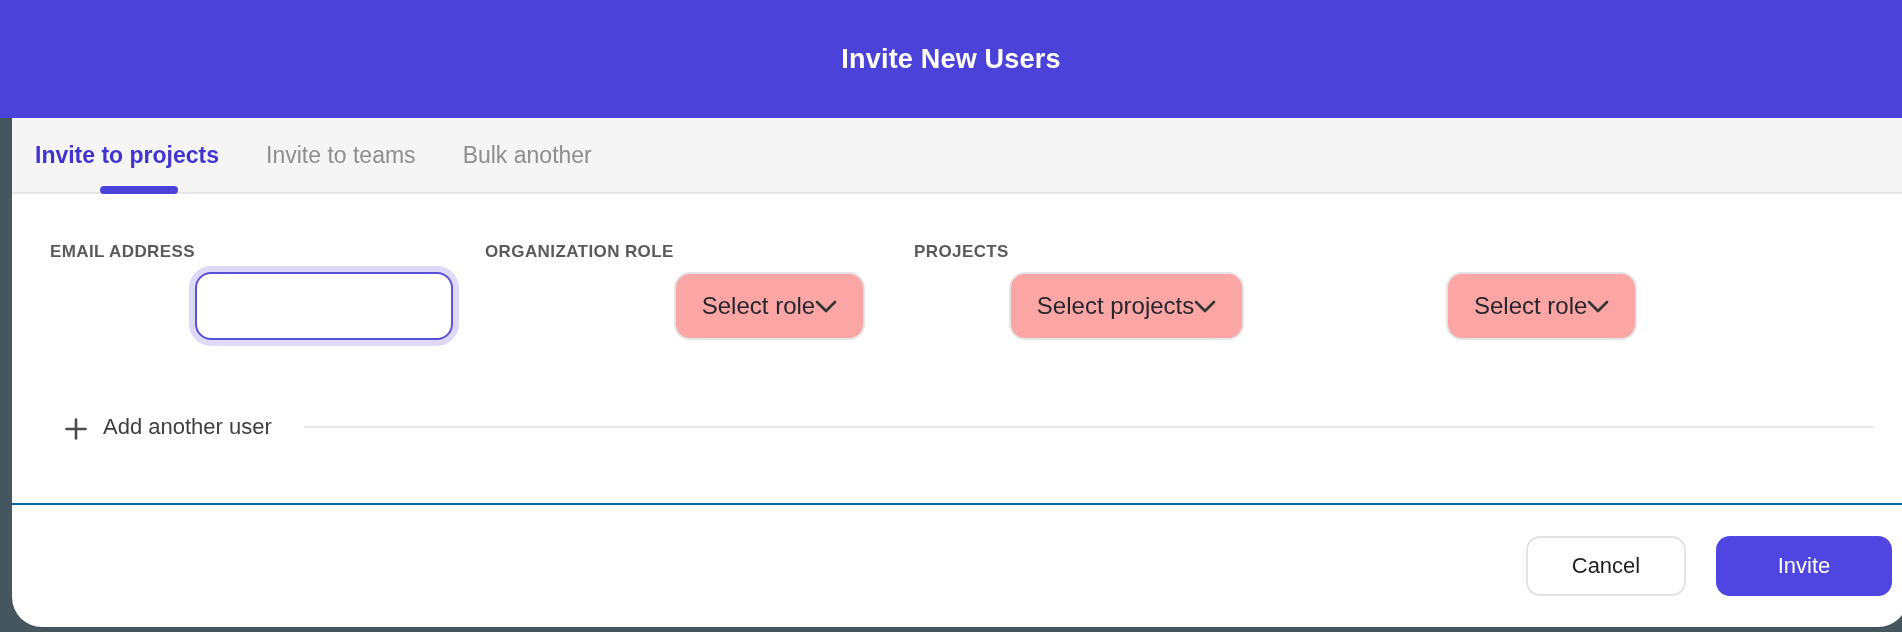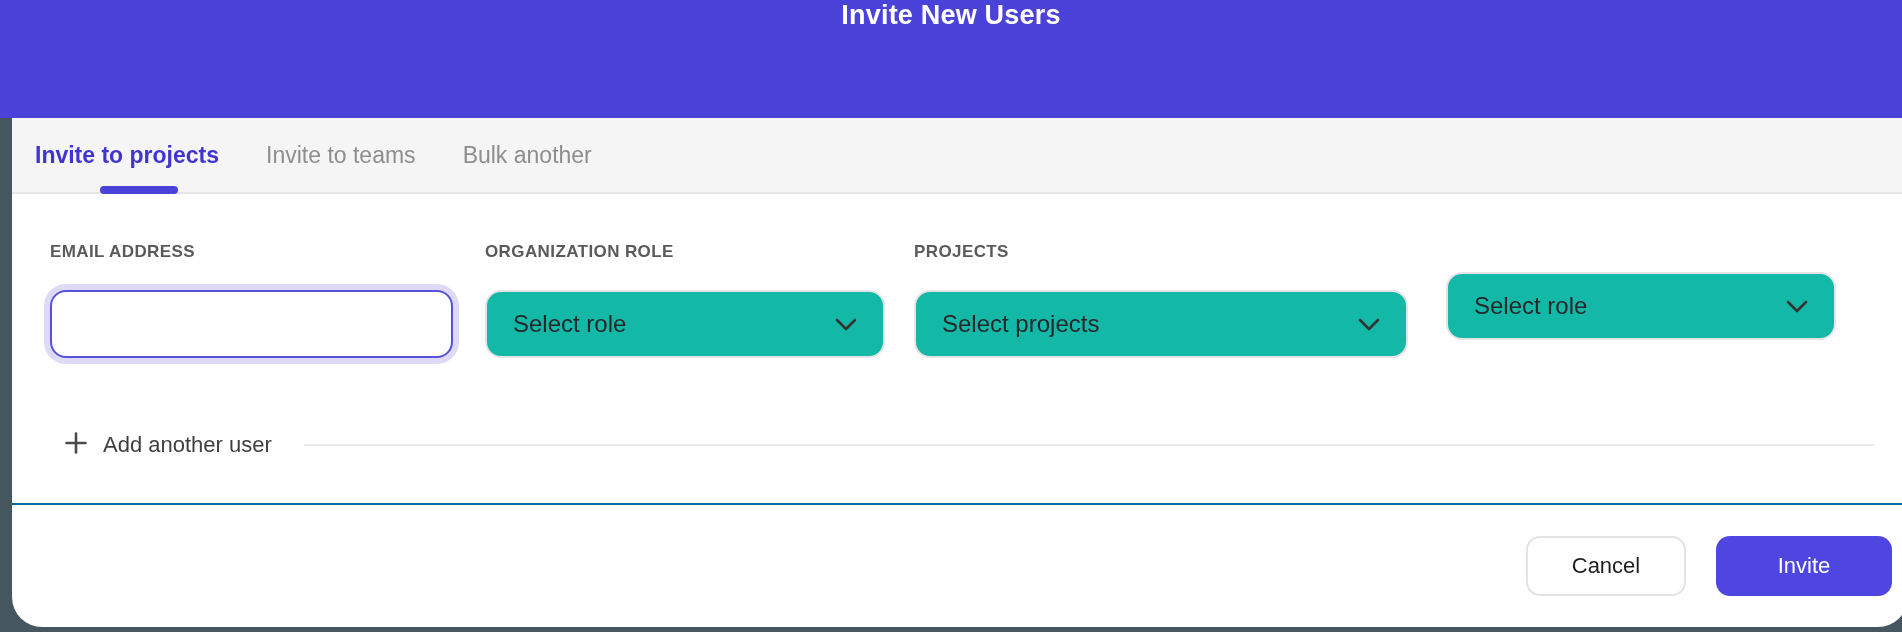--- a/index.html
+++ b/index.html
@@ -18,20 +18,21 @@
     background: #45565e;
   }
   
   .dialog-header {
     position: absolute;
     left: 0; top: 0;
     width: 1902px;
     height: 118px;
     background: #4b43d9;
     display: flex;
+    align-items: center;
     justify-content: center;
   }
   .dialog-title {
     color: #ffffff;
     font-size: 27px;
     font-weight: 700;
     letter-spacing: 0.2px;
   }
   
   .modal-body {
@@ -81,21 +82,21 @@
   }
   
   .content {
     flex: 1 1 auto;
     padding: 48px 0 0 38px;
     box-sizing: border-box;
   }
   .fields {
     display: flex;
   }
-  .field-col { display: flex; flex-direction: column; }
+  .field-col { display: flex; flex-direction: row; }
   .col-email    { width: 403px; margin-right: 32px; }
   .col-orgrole  { width: 400px; margin-right: 29px; }
   .col-projects { width: 494px; margin-right: 38px; }
   .col-projrole { width: 390px; }
   .field-label {
     height: 18px;
     font-size: 17px;
     font-weight: 700;
     color: #5a5a5a;
     letter-spacing: 0.4px;
@@ -112,21 +113,21 @@
     outline: none;
     font-size: 24px;
     color: #26262b;
     padding: 0 20px;
     background: #ffffff;
     font-family: "Liberation Sans", sans-serif;
   }
   .select {
     border: 2px solid #e4e4e6;
     border-radius: 16px;
-    background: #14b8a6;
+    background: #fca5a5;
     display: flex;
     align-items: center;
     justify-content: space-between;
     padding: 4px 26px;
     cursor: pointer;
   }
   .select-value {
     font-size: 24px;
     color: #26262b;
   }
@@ -137,21 +138,21 @@
   }
   
   .add-row {
     display: flex;
     align-items: center;
     margin-top: 74px;
     padding-right: 34px;
   }
   .add-click {
     display: flex;
-    align-items: flex-start;
+    align-items: flex-end;
     cursor: pointer;
   }
   .plus-icon {
     display: flex;
     align-items: center;
     margin-left: 15px;
     margin-right: 16px;
   }
   .add-label {
     font-size: 22px;

